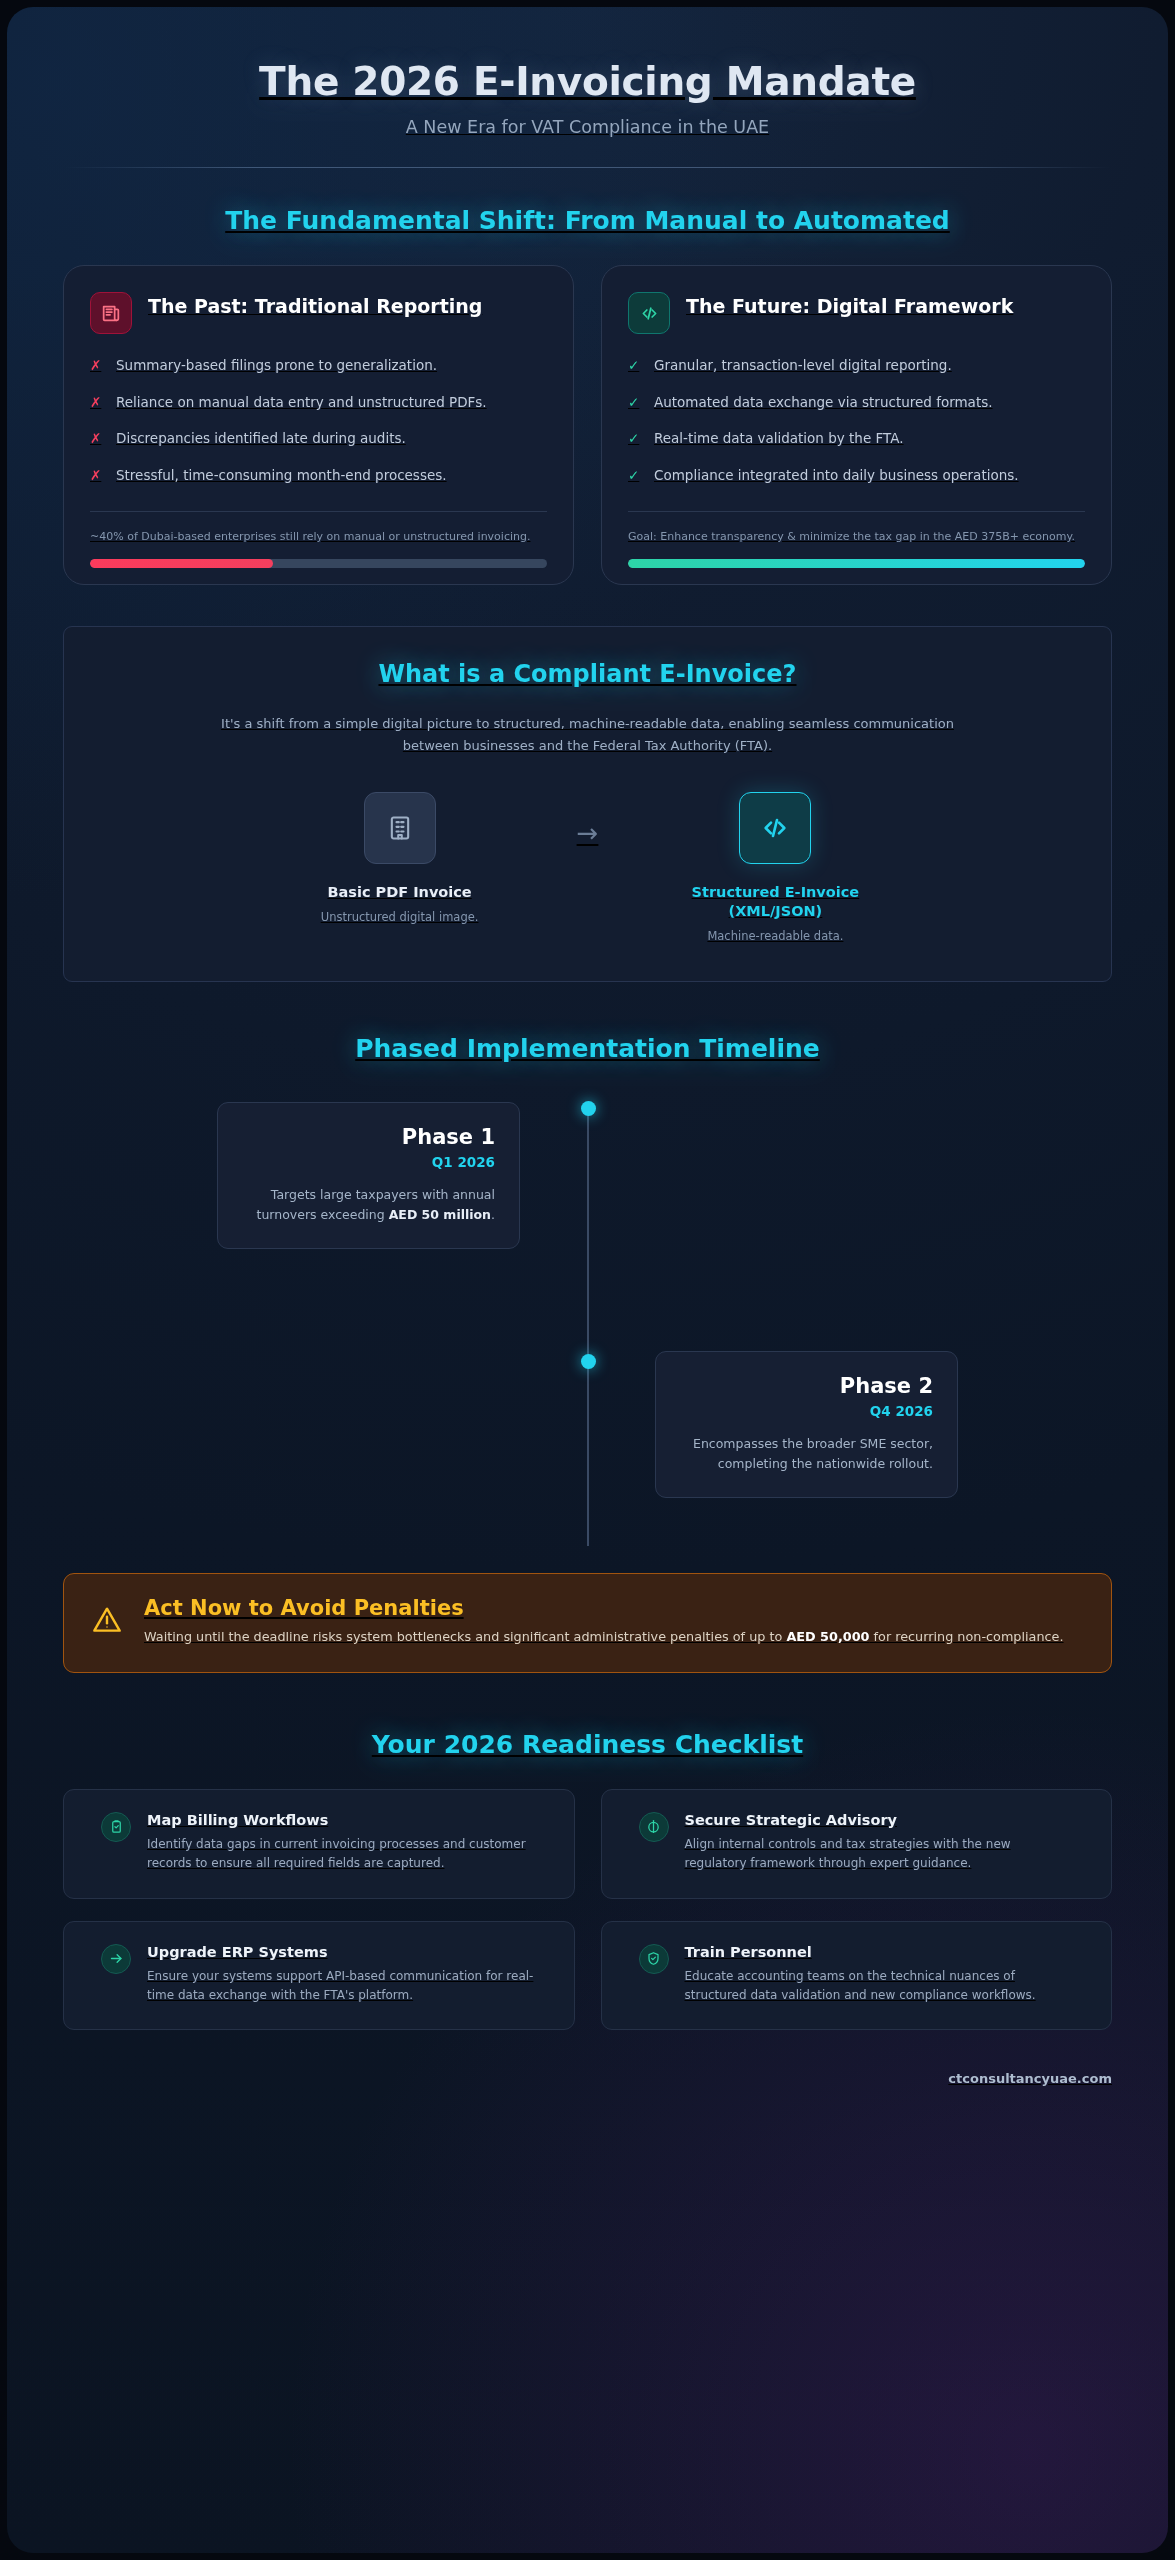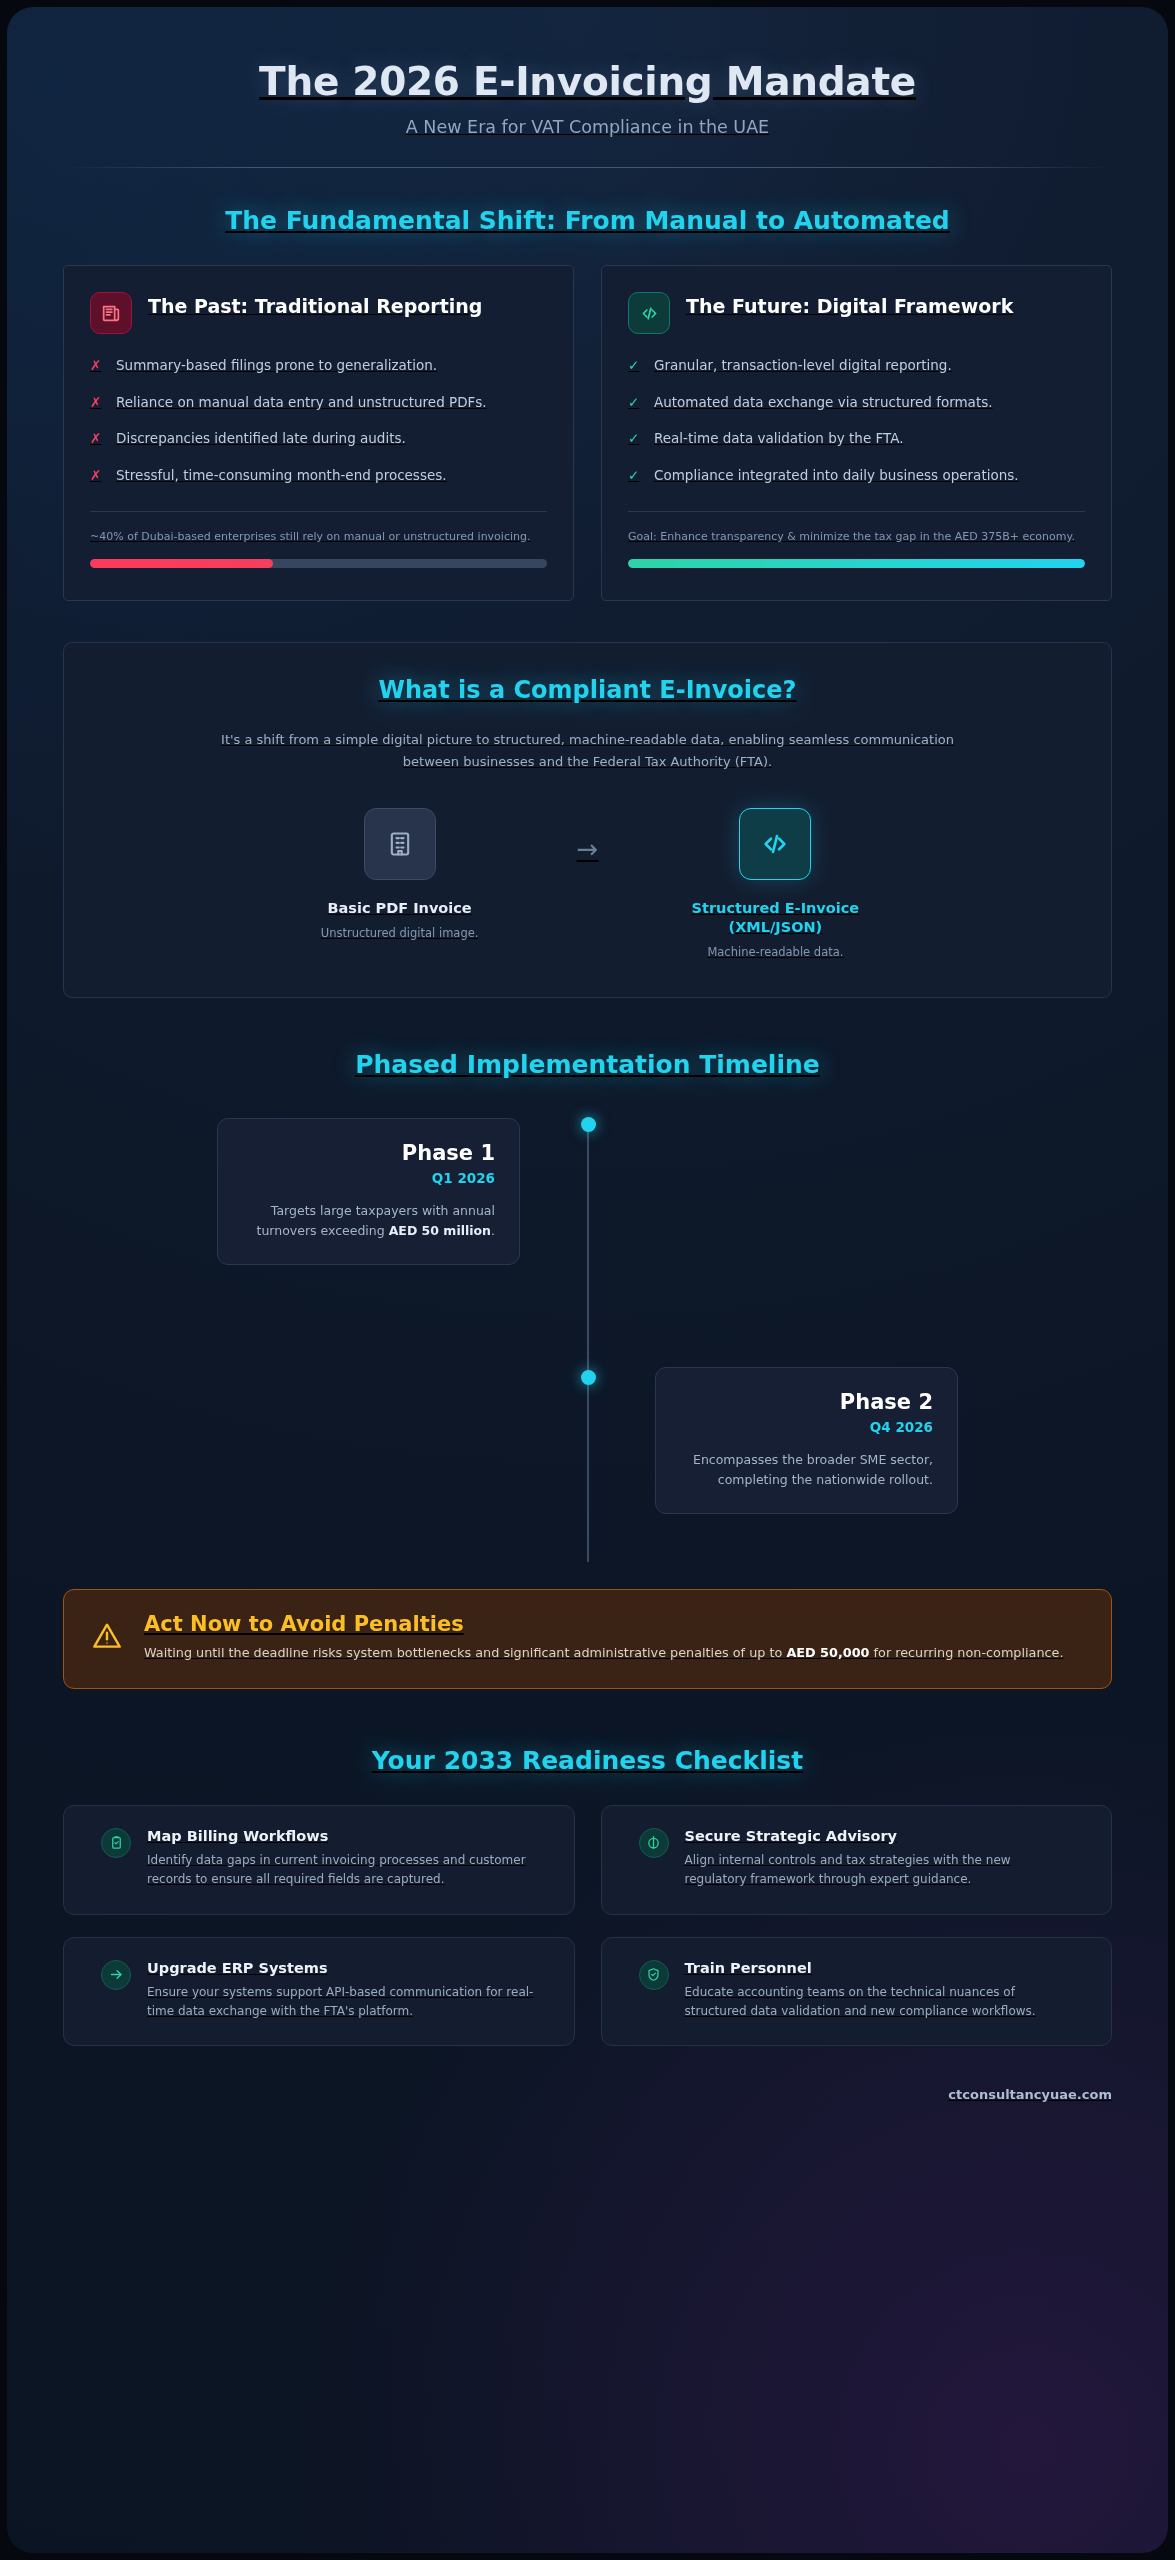--- a/index.html
+++ b/index.html
@@ -53,22 +53,22 @@
 
   
   .compare {
     margin-top: 30px;
     display: flex; gap: 27px;
   }
   .card {
     flex: 1;
     background: #141e33;
     border: 1px solid #2a3750;
-    border-radius: 5px;
-    padding: 26px 26px 32px;
+    border-radius: 21px;
+    padding: 26px 26px 16px;
     display: flex; flex-direction: column;
   }
   .card-head { display: flex; align-items: flex-start; gap: 16px; margin-bottom: 22px; }
   .badge {
     width: 42px; height: 42px; flex: 0 0 42px;
     border-radius: 10px;
     display: flex; align-items: center; justify-content: center;
   }
   .badge.past { background: #5e102b; border: 1px solid #9f1239; }
   .badge.future { background: #0d3b3a; border: 1px solid #0f766e; }
@@ -345,21 +345,21 @@
           <circle cx="12" cy="17.3" r="0.55" fill="#fbbf24" stroke="none"></circle>
       </svg>
     </div>
     <div>
       <h4>Act Now to Avoid Penalties</h4>
       <p><span>Waiting until the deadline risks system bottlenecks and significant administrative penalties of up to </span><b>AED 50,000</b><span> for recurring non-compliance.</span></p>
     </div>
   </div>
 
   <div class="inner">
-    <div class="section-title cl-title">Your 2033 Readiness Checklist</div>
+    <div class="section-title cl-title">Your 2026 Readiness Checklist</div>
     <div class="grid">
 
       <div class="item">
         <div class="circ">
           <svg width="15" height="15" viewBox="0 0 24 24" fill="none" stroke="#2dd4a7" stroke-width="2" stroke-linecap="round" stroke-linejoin="round">
             <rect x="6" y="4" width="12" height="17" rx="2"></rect>
               <path d="M9.5 4V2.8h5V4"></path>
               <path d="M9.5 12.3l1.9 1.9 3.4-3.6"></path>
           </svg>
         </div>

